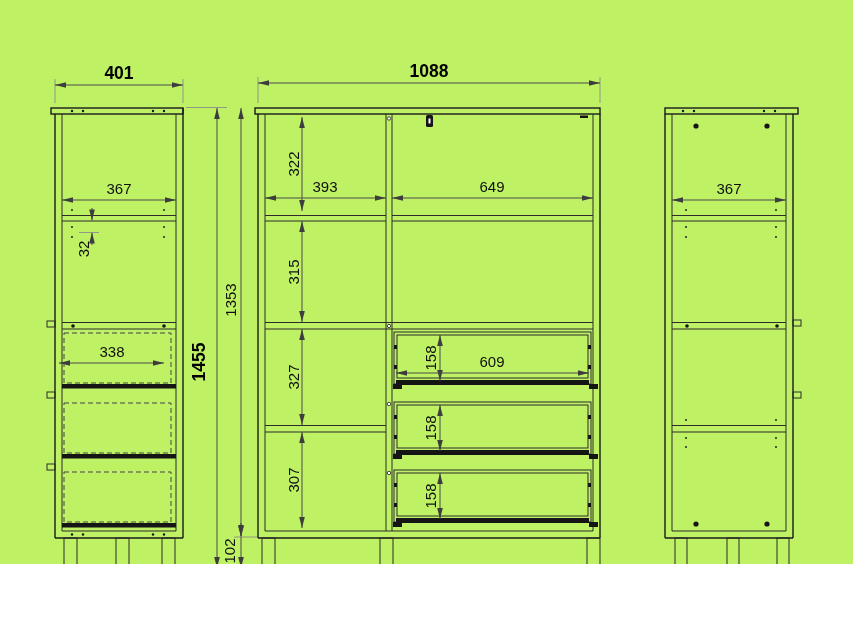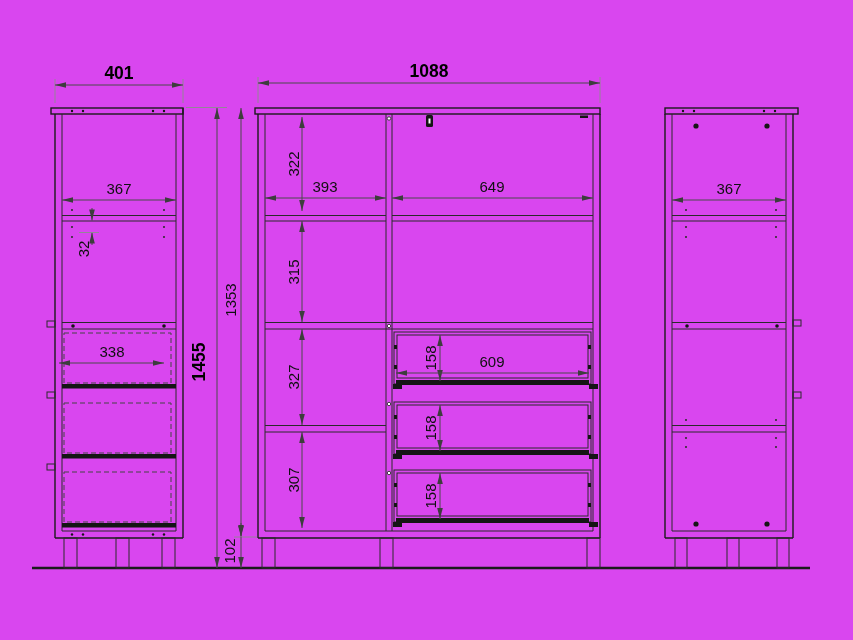--- a/index.html
+++ b/index.html
@@ -1,16 +1,16 @@
 <!DOCTYPE html>
 <html><head>
 <meta charset="utf-8">
 <style>
   html,body{margin:0;padding:0;background:#fff;}
-  .stage{position:relative;width:853px;height:640px;background:#d946ef;overflow:hidden;}
+  .stage{position:relative;width:853px;height:564px;background:#bef264;overflow:hidden;}
   svg text{font-family:"Liberation Sans", sans-serif;fill:#101010;text-anchor:middle;}
   .t  {font-size:15px;}
   .tb {font-size:17.5px;font-weight:bold;fill:#000;}
   .o    {stroke:#1b1b1b;stroke-width:1.4;fill:none;}
   .i    {stroke:#2b2b2b;stroke-width:1;fill:none;}
   .th   {stroke:#1b1b1b;stroke-width:2.4;fill:none;}
   .dash {stroke:#454545;stroke-width:1;fill:none;stroke-dasharray:5 3;}
   .dim  {stroke:#4a4a4a;stroke-width:1;fill:none;}
   .ext  {stroke:#8c8c8c;stroke-width:0.9;fill:none;}
   .blk  {fill:#151515;stroke:none;}

